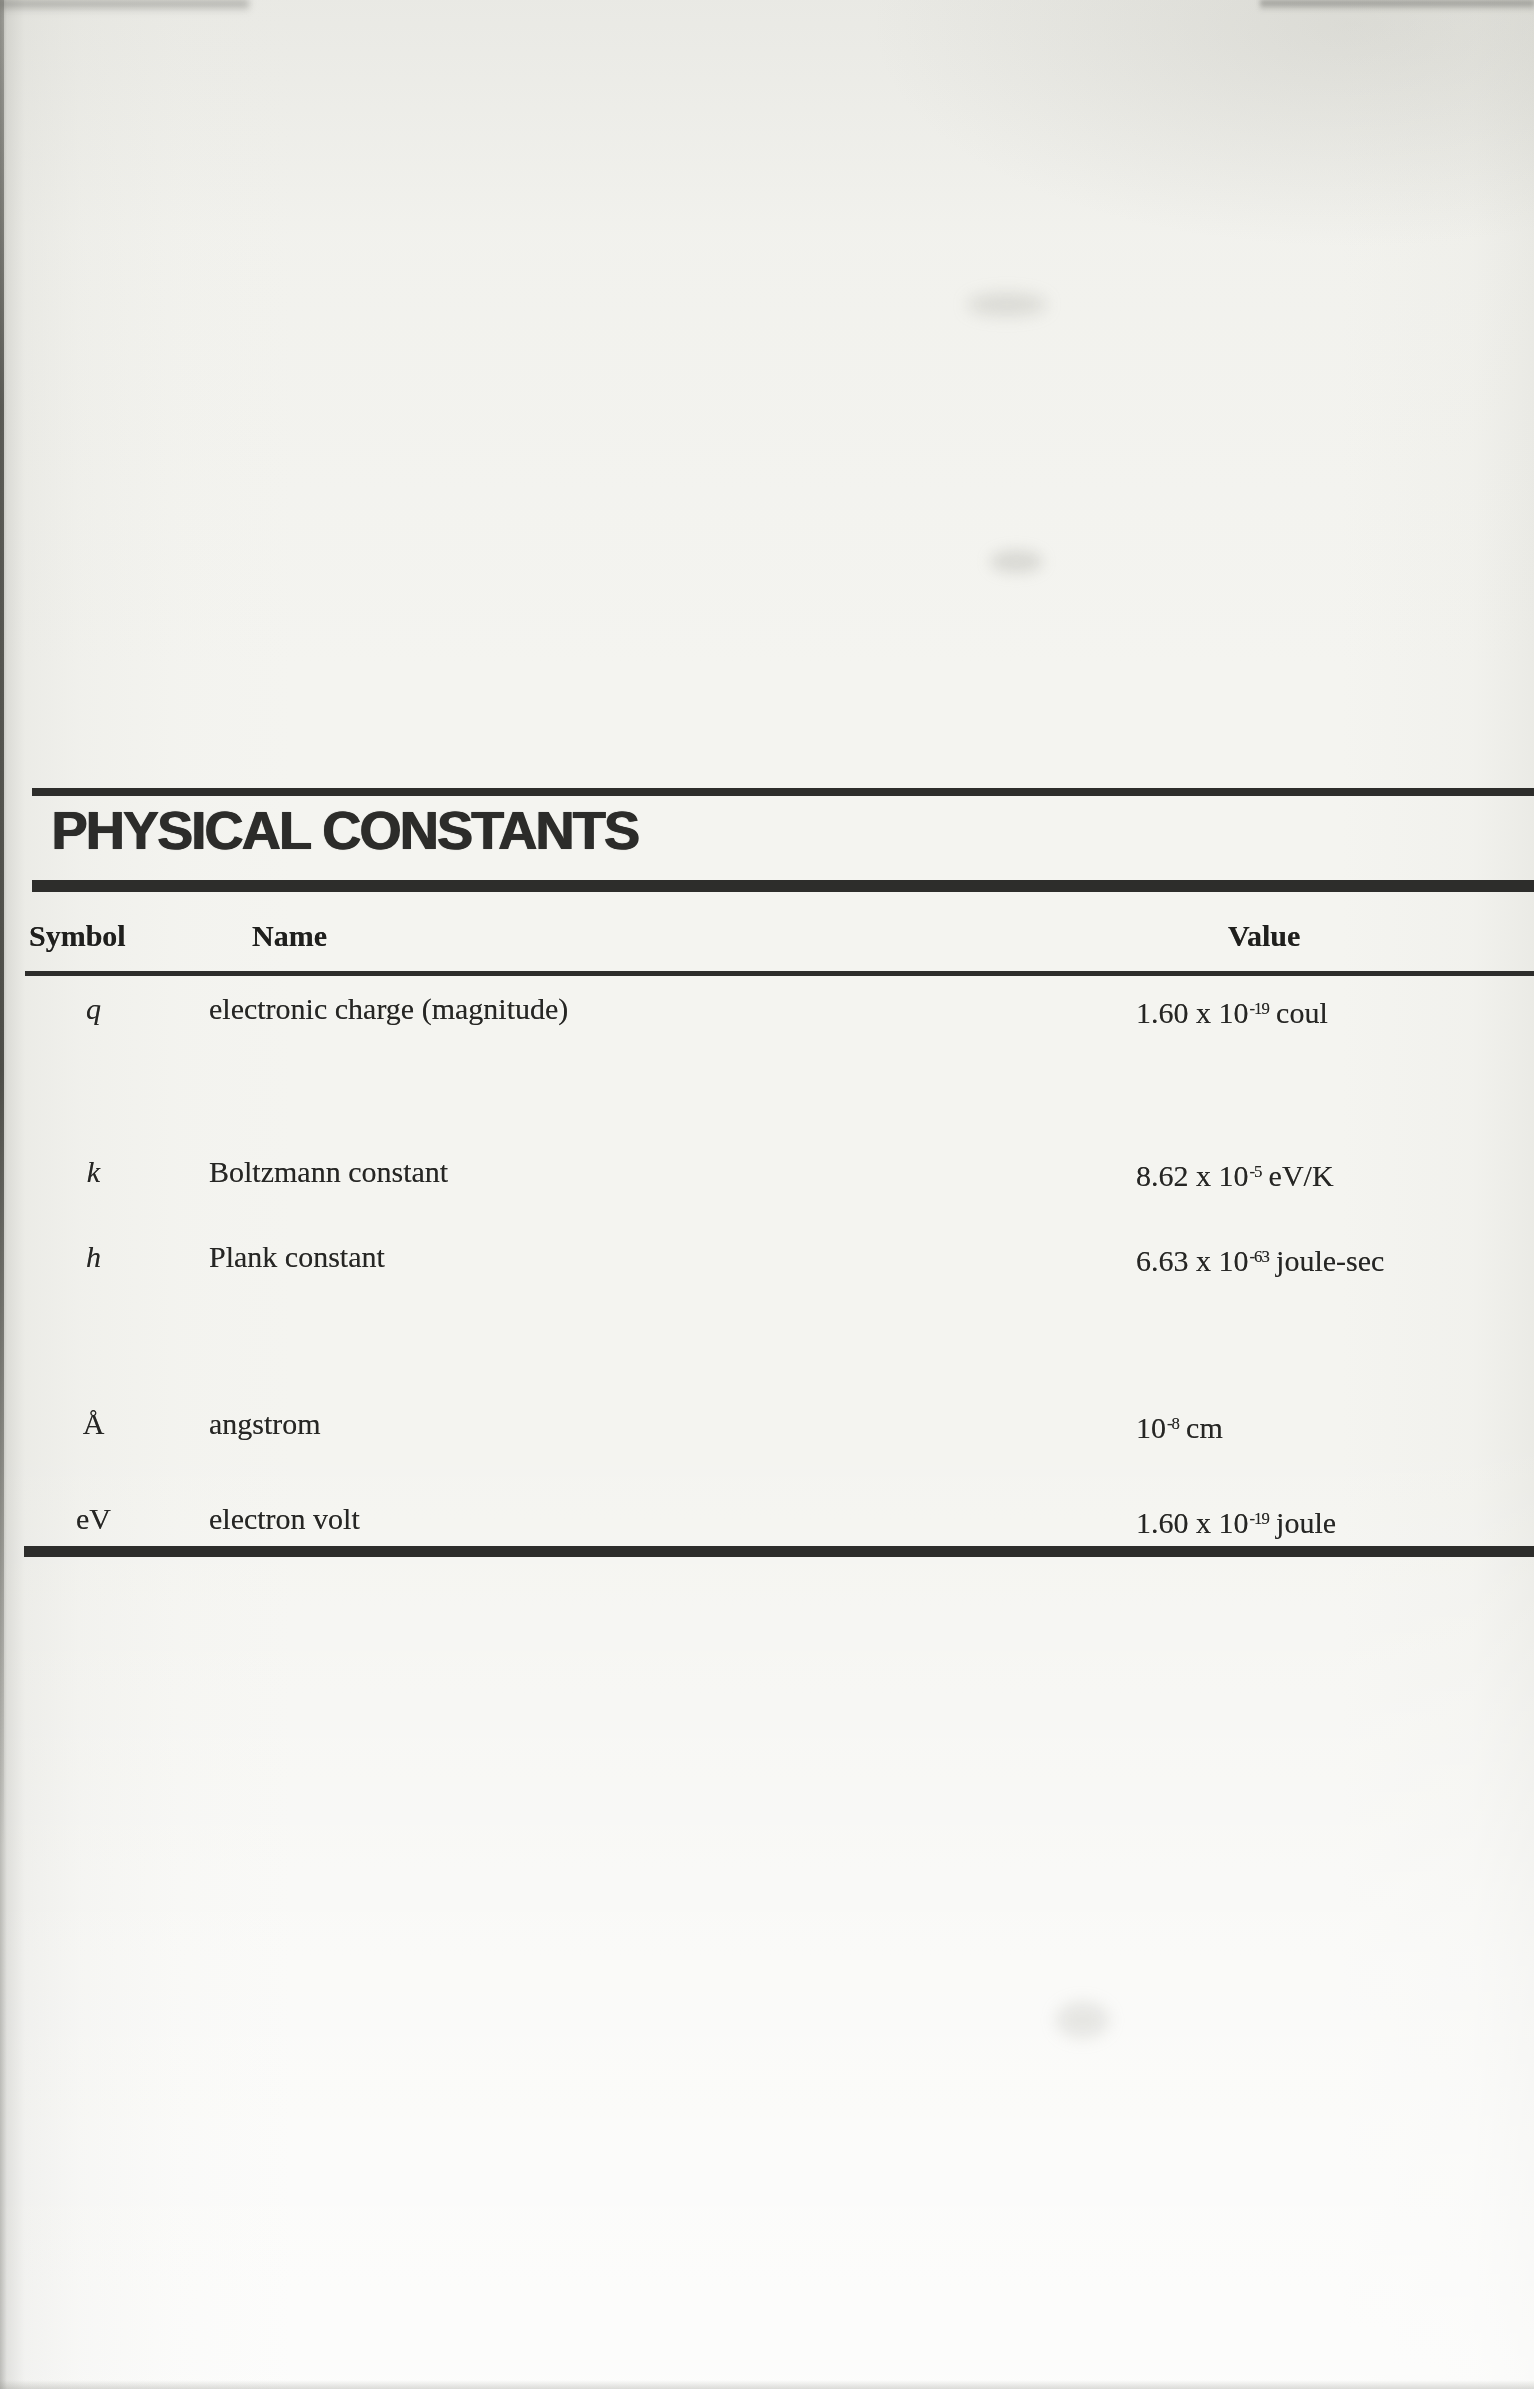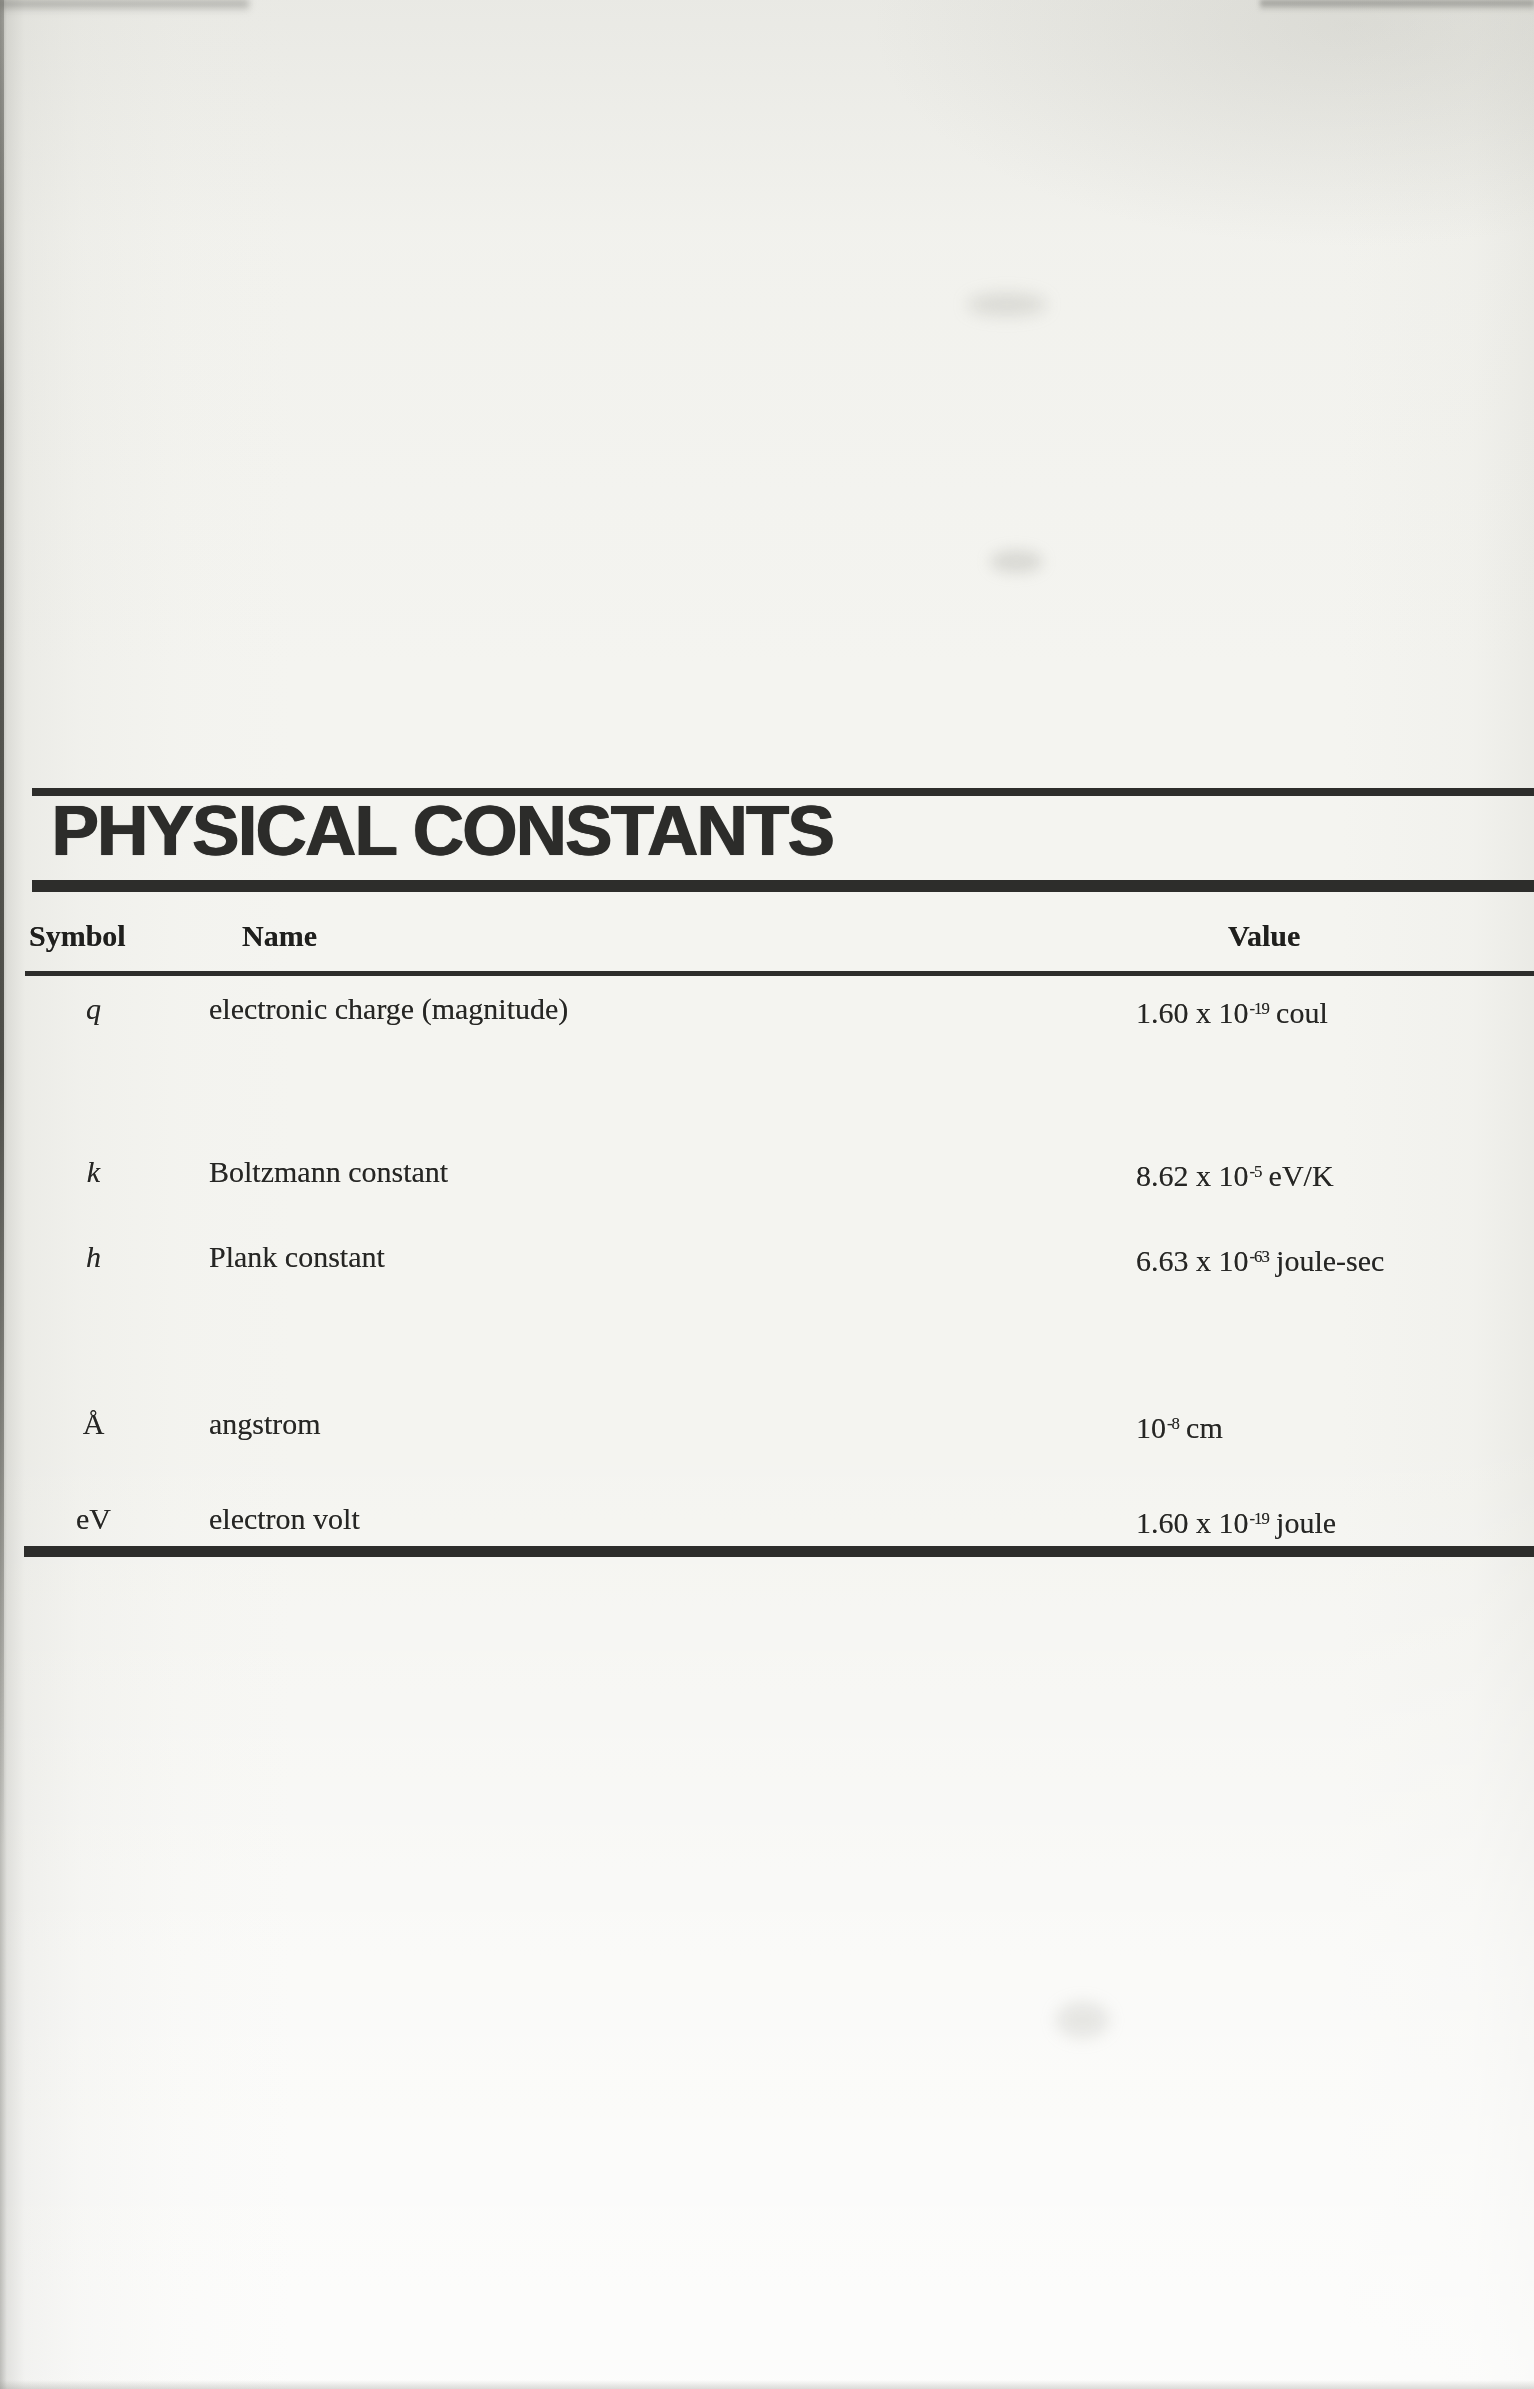--- a/index.html
+++ b/index.html
@@ -55,31 +55,31 @@
 
   .rule { position: absolute; right: 0; background: #2d2d2b; }
   .rule-title-top    { left: 32px; top: 788px;  height: 8px; }
   .rule-title-bottom { left: 32px; top: 880px;  height: 12.4px; }
   .rule-header       { left: 25px; top: 971px; height: 5.3px; }
   .rule-table-bottom { left: 24px; top: 1546px; height: 10.7px; }
 
   .title {
     position: absolute; left: 51px; top: 802px;
     font-family: "Liberation Sans", sans-serif;
-    font-size: 71px; line-height: 57px; font-weight: 700;
+    font-size: 54px; line-height: 57px; font-weight: 700;
     letter-spacing: -1.8px; color: #2c2c2a;
     text-shadow: 1.2px 0 0 #2c2c2a, 0 0 0.9px rgba(44,44,42,0.6);
     white-space: nowrap;
   }
 
   .thead { position: absolute; left: 0; top: 914px; width: 1535px; height: 43px;
            font-weight: 700; font-size: 30px; line-height: 43px; color: #1f1f1d;
            text-shadow: 0 0 0.6px rgba(31,31,29,0.65); }
   .th-symbol { position: absolute; left: 29px; }
-  .th-name   { position: absolute; left: 242px; }
+  .th-name   { position: absolute; left: 252px; }
   .th-value  { position: absolute; left: 1228px; }
 
   .trow { position: absolute; left: 0; width: 1535px; height: 43px;
           font-size: 30px; line-height: 43px; color: #262624;
           text-shadow: 0 0 0.6px rgba(38,38,36,0.55); }
   .r0 { top: 987px; } .r1 { top: 1074px; } .r2 { top: 1150px; }
   .r3 { top: 1235px; } .r4 { top: 1324px; } .r5 { top: 1402px; }
   .r6 { top: 1497px; }
 
   .cell-symbol { position: absolute; left: 36px; width: 115px; text-align: center;

